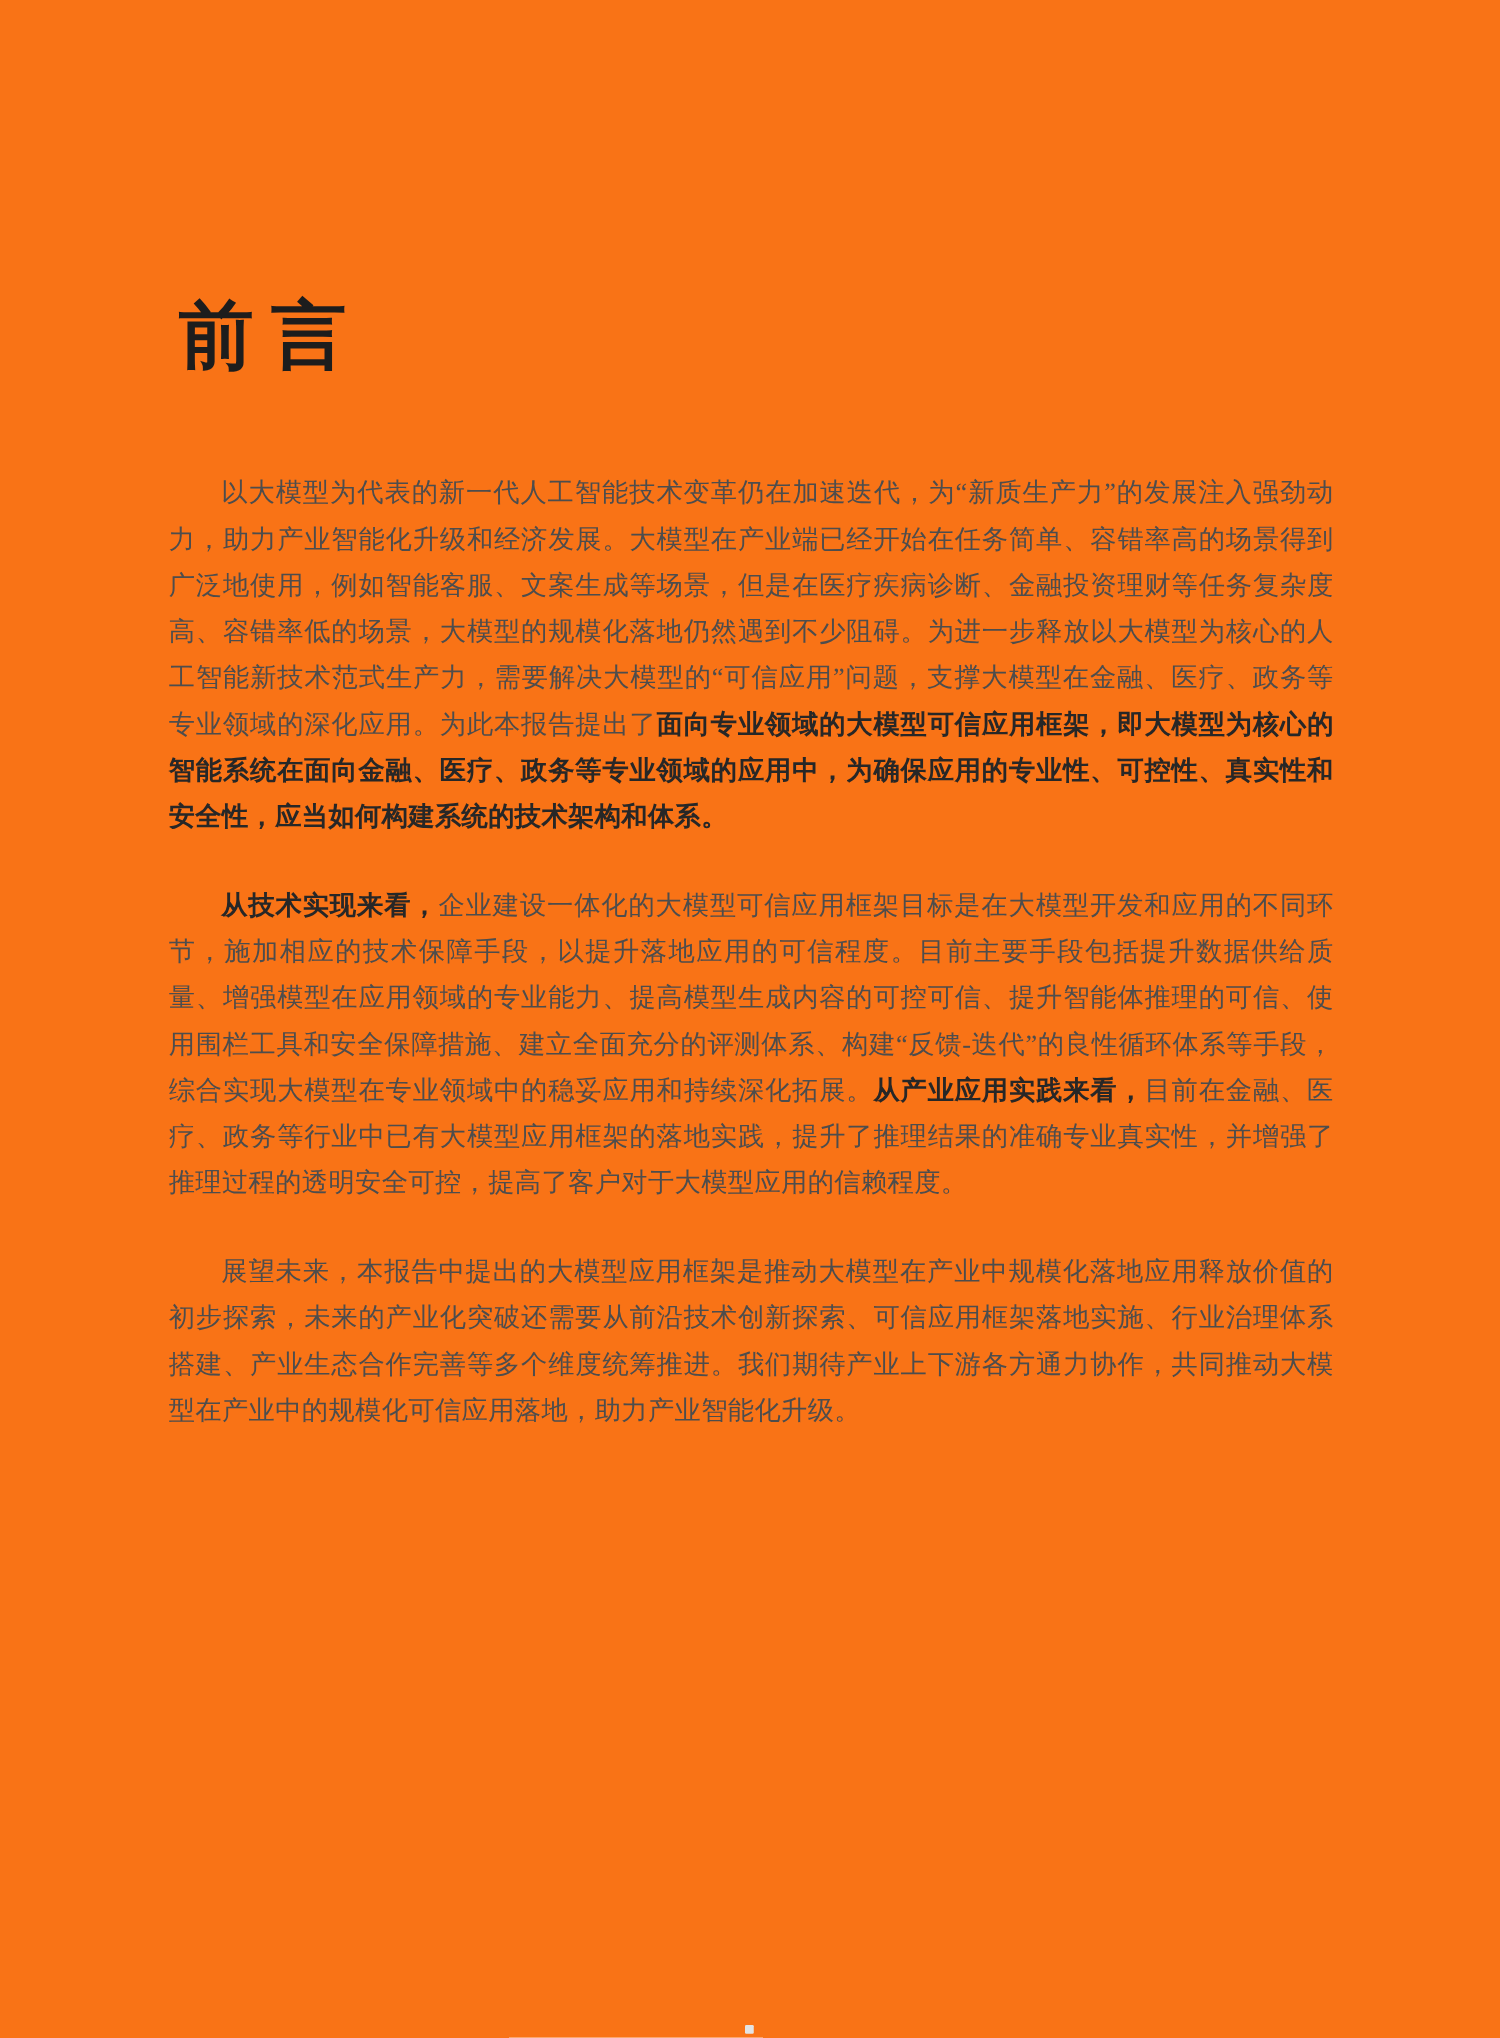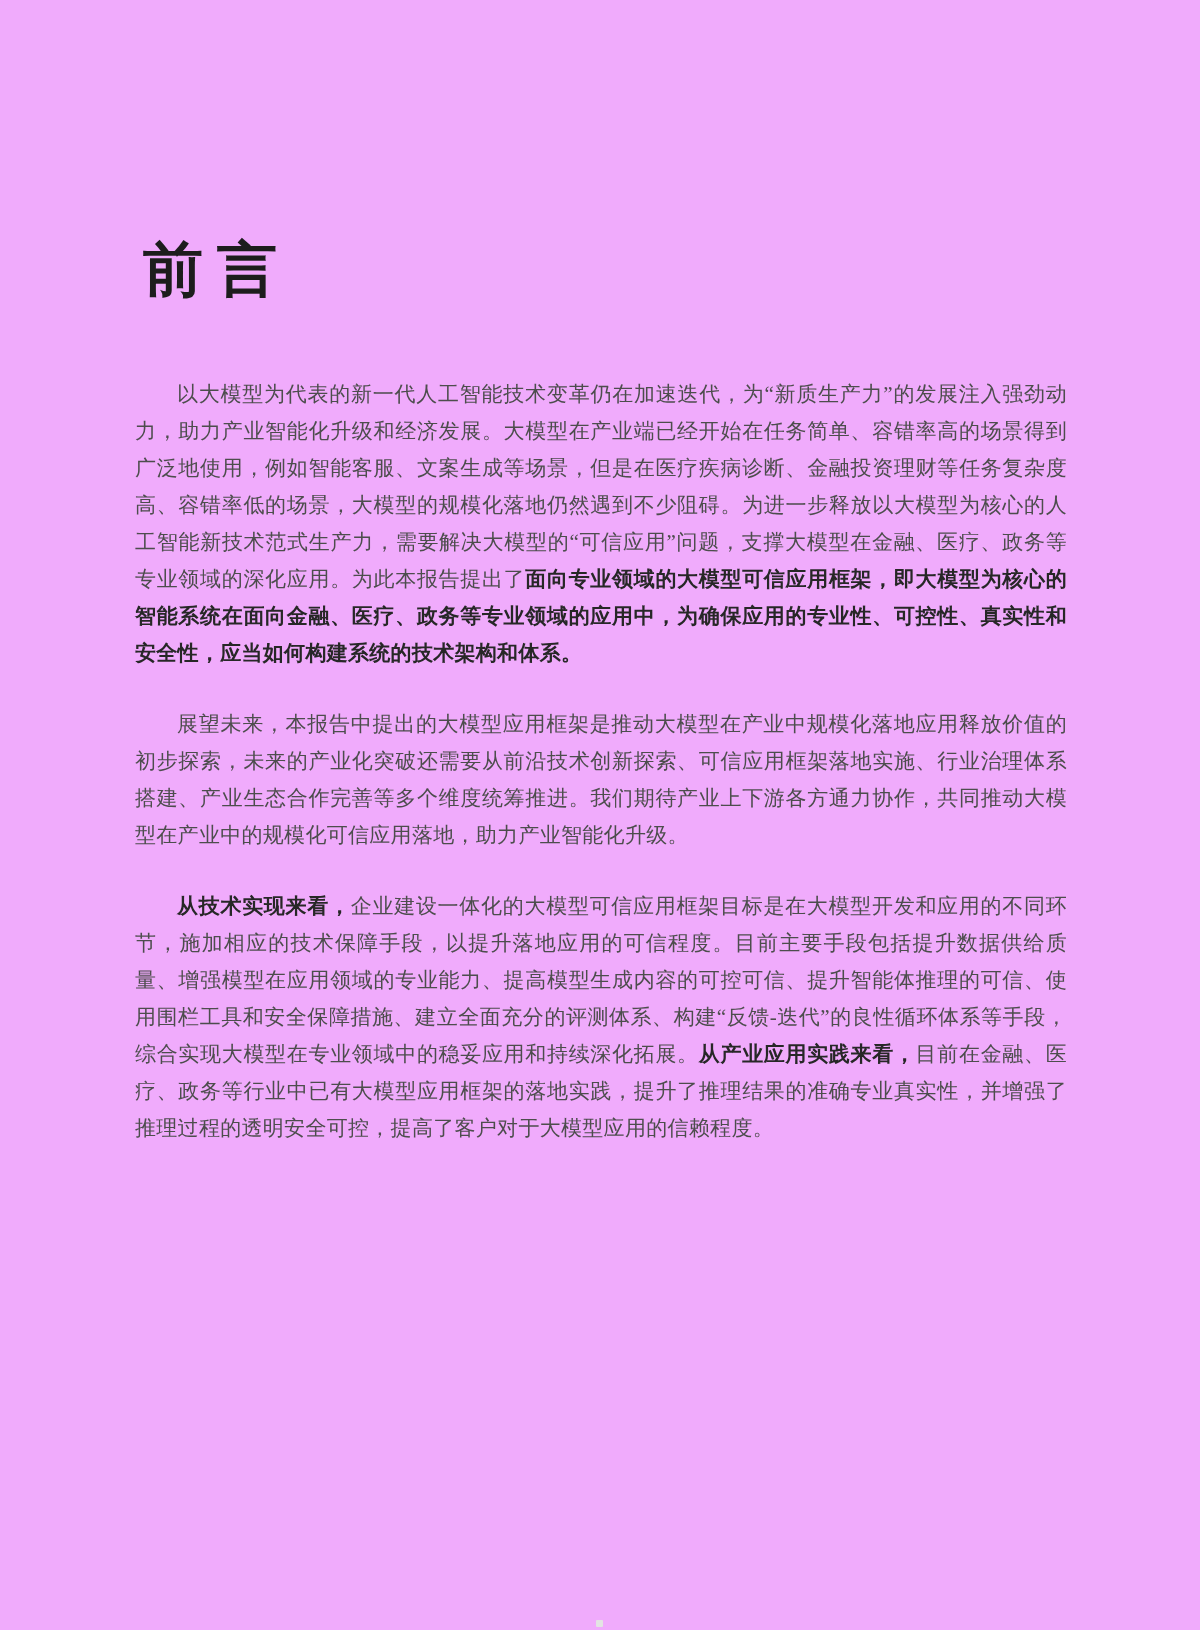--- a/index.html
+++ b/index.html
@@ -7,21 +7,21 @@
   body {
     width: 1200px;
     height: 1630px;
     position: relative;
     overflow: hidden;
     font-family: "DejaVu Sans", sans-serif;
   }
   .page {
     position: absolute;
     inset: 0;
-    background: #f0abfc;
+    background: #f97316;
   }
   .heading {
     position: absolute;
     left: 143px;
     top: 233px;
     font-size: 60px;
     line-height: 72px;
     font-weight: 900;
     letter-spacing: 14px;
     color: #1d1d1d;
@@ -59,18 +59,18 @@
   }
 </style>
 </head>
 <body>
 
 <div class="page">
   <h1 class="heading">前言</h1>
 
   <div class="content">
       <p class="para"><span>以大模型为代表的新一代人工智能技术变革仍在加速迭代，为“新质生产力”的发展注入强劲动力，助力产业智能化升级和经济发展。大模型在产业端已经开始在任务简单、容错率高的场景得到广泛地使用，例如智能客服、文案生成等场景，但是在医疗疾病诊断、金融投资理财等任务复杂度高、容错率低的场景，大模型的规模化落地仍然遇到不少阻碍。为进一步释放以大模型为核心的人工智能新技术范式生产力，需要解决大模型的“可信应用”问题，支撑大模型在金融、医疗、政务等专业领域的深化应用。为此本报告提出了</span><strong>面向专业领域的大模型可信应用框架，即大模型为核心的智能系统在面向金融、医疗、政务等专业领域的应用中，为确保应用的专业性、可控性、真实性和安全性，应当如何构建系统的技术架构和体系。</strong></p>
+      <p class="para"><strong>从技术实现来看，</strong><span>企业建设一体化的大模型可信应用框架目标是在大模型开发和应用的不同环节，施加相应的技术保障手段，以提升落地应用的可信程度。目前主要手段包括提升数据供给质量、增强模型在应用领域的专业能力、提高模型生成内容的可控可信、提升智能体推理的可信、使用围栏工具和安全保障措施、建立全面充分的评测体系、构建“反馈-迭代”的良性循环体系等手段，综合实现大模型在专业领域中的稳妥应用和持续深化拓展。</span><strong>从产业应用实践来看，</strong><span>目前在金融、医疗、政务等行业中已有大模型应用框架的落地实践，提升了推理结果的准确专业真实性，并增强了推理过程的透明安全可控，提高了客户对于大模型应用的信赖程度。</span></p>
       <p class="para"><span>展望未来，本报告中提出的大模型应用框架是推动大模型在产业中规模化落地应用释放价值的初步探索，未来的产业化突破还需要从前沿技术创新探索、可信应用框架落地实施、行业治理体系搭建、产业生态合作完善等多个维度统筹推进。我们期待产业上下游各方通力协作，共同推动大模型在产业中的规模化可信应用落地，助力产业智能化升级。</span></p>
-      <p class="para"><strong>从技术实现来看，</strong><span>企业建设一体化的大模型可信应用框架目标是在大模型开发和应用的不同环节，施加相应的技术保障手段，以提升落地应用的可信程度。目前主要手段包括提升数据供给质量、增强模型在应用领域的专业能力、提高模型生成内容的可控可信、提升智能体推理的可信、使用围栏工具和安全保障措施、建立全面充分的评测体系、构建“反馈-迭代”的良性循环体系等手段，综合实现大模型在专业领域中的稳妥应用和持续深化拓展。</span><strong>从产业应用实践来看，</strong><span>目前在金融、医疗、政务等行业中已有大模型应用框架的落地实践，提升了推理结果的准确专业真实性，并增强了推理过程的透明安全可控，提高了客户对于大模型应用的信赖程度。</span></p>
     </div>
 
   <div class="footer-mark"></div>
 </div>
 
 </body></html>

